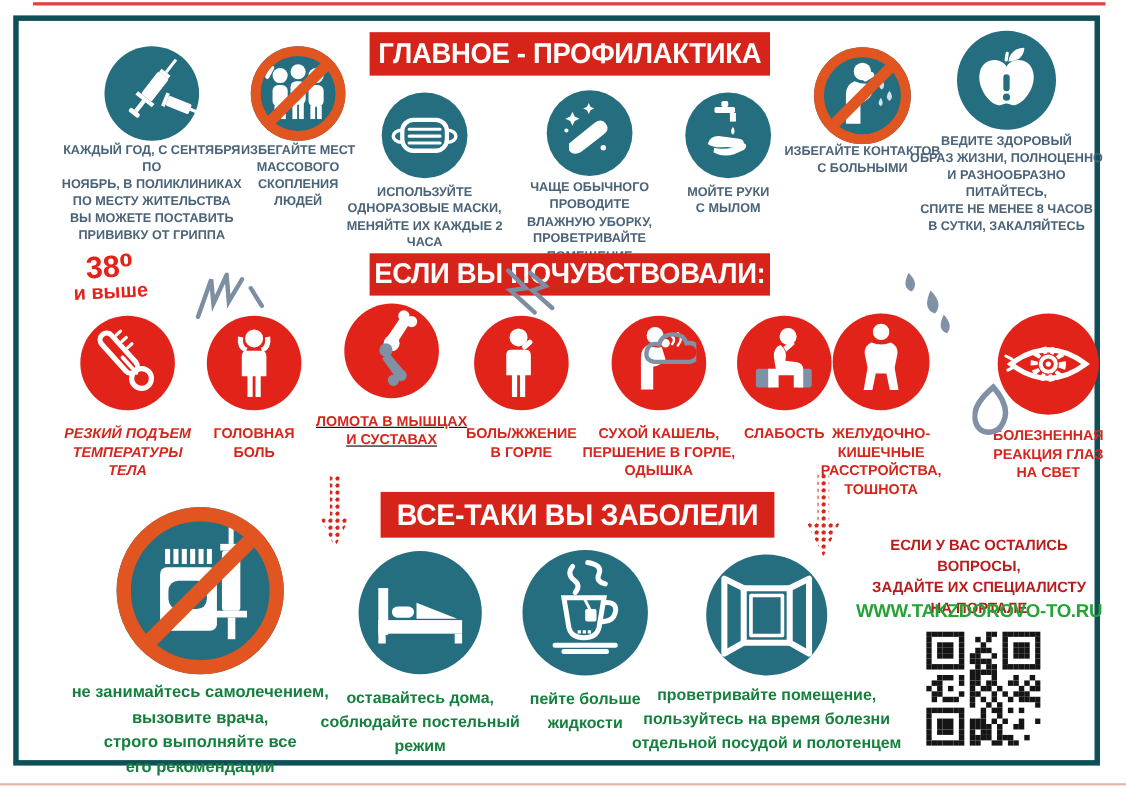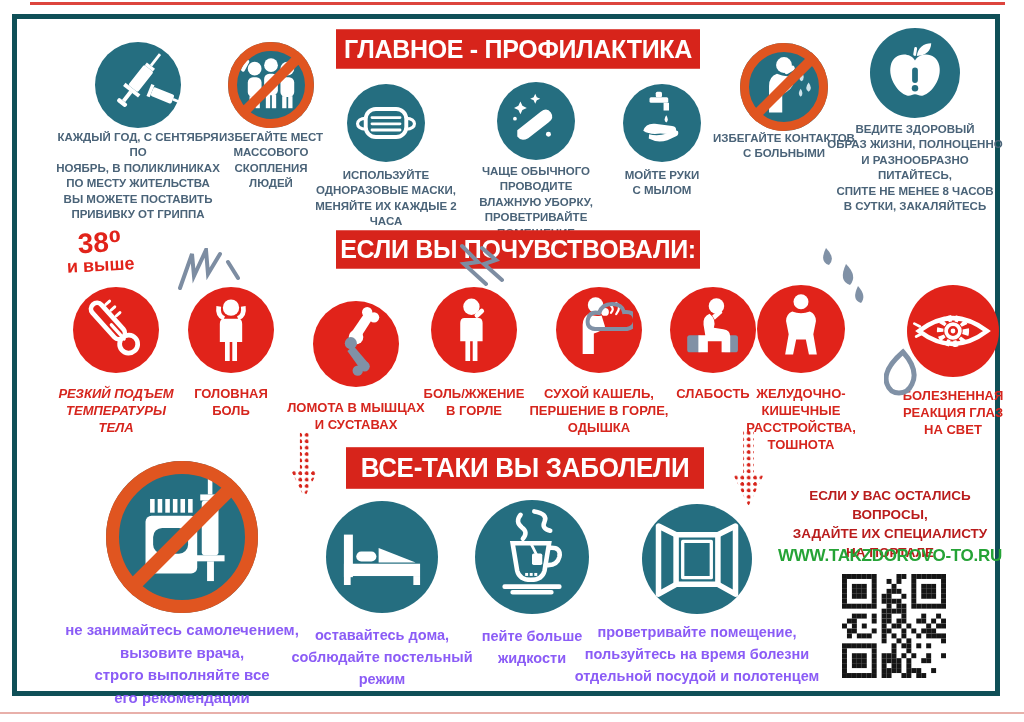--- a/index.html
+++ b/index.html
@@ -15,21 +15,21 @@
   .b2{left:336px;top:231px;width:364px;height:37px;font-size:25px;}
   .b3{left:346px;top:448px;width:358px;height:40px;font-size:26px;}
   .item{position:absolute;display:flex;flex-direction:column;align-items:center;margin-left:16px;}
   .circle{border-radius:50%;position:relative;flex:none;}
   .teal{background:#256e80;}
   .red{background:#e1231a;}
   .circle svg{position:absolute;left:0;top:0;width:100%;height:100%;overflow:visible;}
   .lbl{white-space:pre-line;text-align:center;}
   .lbl-slate{color:#4a6378;font-size:11.5px;line-height:1.34;}
   .lbl-red{color:#d6251d;font-size:13px;line-height:1.32;}
-  .lbl-sick{color:#8b5cf6;font-size:14.5px;line-height:1.5;}
+  .lbl-sick{color:#15803d;font-size:14.5px;line-height:1.5;}
   .ban-ring{position:absolute;inset:0;border-radius:50%;border:9px solid #e05520;box-sizing:border-box;}
   .ban-slash{position:absolute;left:0;top:calc(50% - 5px);width:100%;height:10px;background:#e05520;transform:rotate(-45deg);}
   .big .ban-ring{border-width:13px;}
   .big .ban-slash{height:14px;top:calc(50% - 7px);}
   .dot-arrow{position:absolute;
      background-image:radial-gradient(circle at 3px 3px,#d7241b 1.7px,rgba(0,0,0,0) 2.1px);
      background-size:6.4px 6.4px;
      clip-path:polygon(33% 0,67% 0,67% 58%,100% 58%,50% 100%,0 58%,33% 58%);}
   .temp-badge{position:absolute;left:45px;top:230px;width:110px;text-align:center;color:#e1231a;transform:rotate(-3deg);}
   .temp-badge .v{font-size:28px;line-height:26px;}
@@ -222,21 +222,21 @@
         <path d="M42 37 h16 q5 0 5 6 v21 h-6 v22 h-5.5 v-22 h-3 v22 h-5.5 v-22 h-6 v-21 q0 -6 5 -6z"></path>
         <path d="M41 39 q-10 -4 -8 -17 l5.5 1 q-1.5 9 4.5 11z"></path>
         <path d="M59 39 q10 -4 8 -17 l-5.5 1 q1.5 9 -4.5 11z"></path>
       </g>
         </svg>
     </div>
     <div class="lbl lbl-red" style="margin-top:12px;">ГОЛОВНАЯ
 БОЛЬ</div>
   </div>
 
-  <div class="item" style="left:260px;top:301px;width:160px;">
+  <div class="item" style="left:260px;top:276px;width:160px;text-decoration:underline;">
     <div class="circle red" style="width:86px;height:86px;">
       <svg viewBox="0 0 100 100">
         <g fill="#fff">
           <circle cx="63" cy="13" r="6"></circle>
             <circle cx="71" cy="19" r="6"></circle>
           <path d="M60 14 l9 7 -16 25 -10 -7z"></path>
           <circle cx="50" cy="42" r="8.5"></circle>
         </g>
         <g fill="#8091a6">
           <circle cx="44" cy="49" r="7"></circle>

